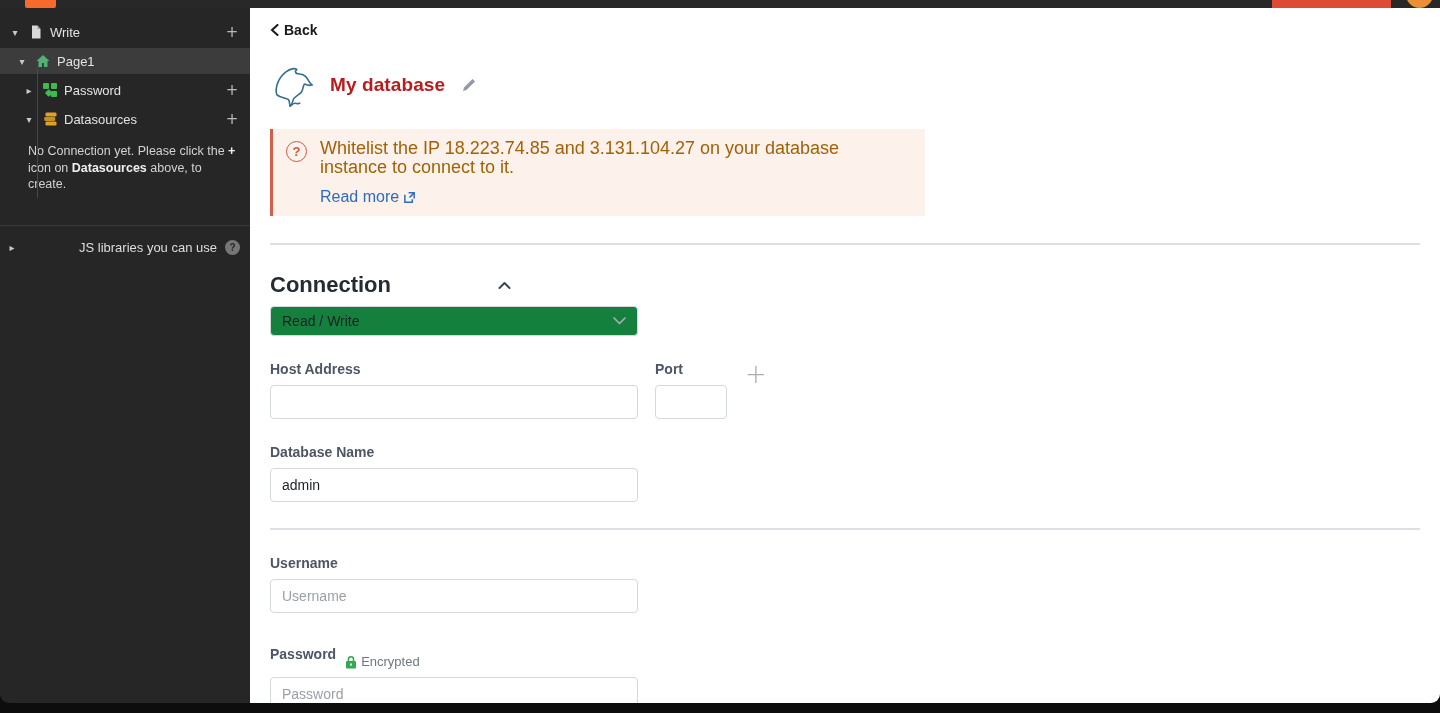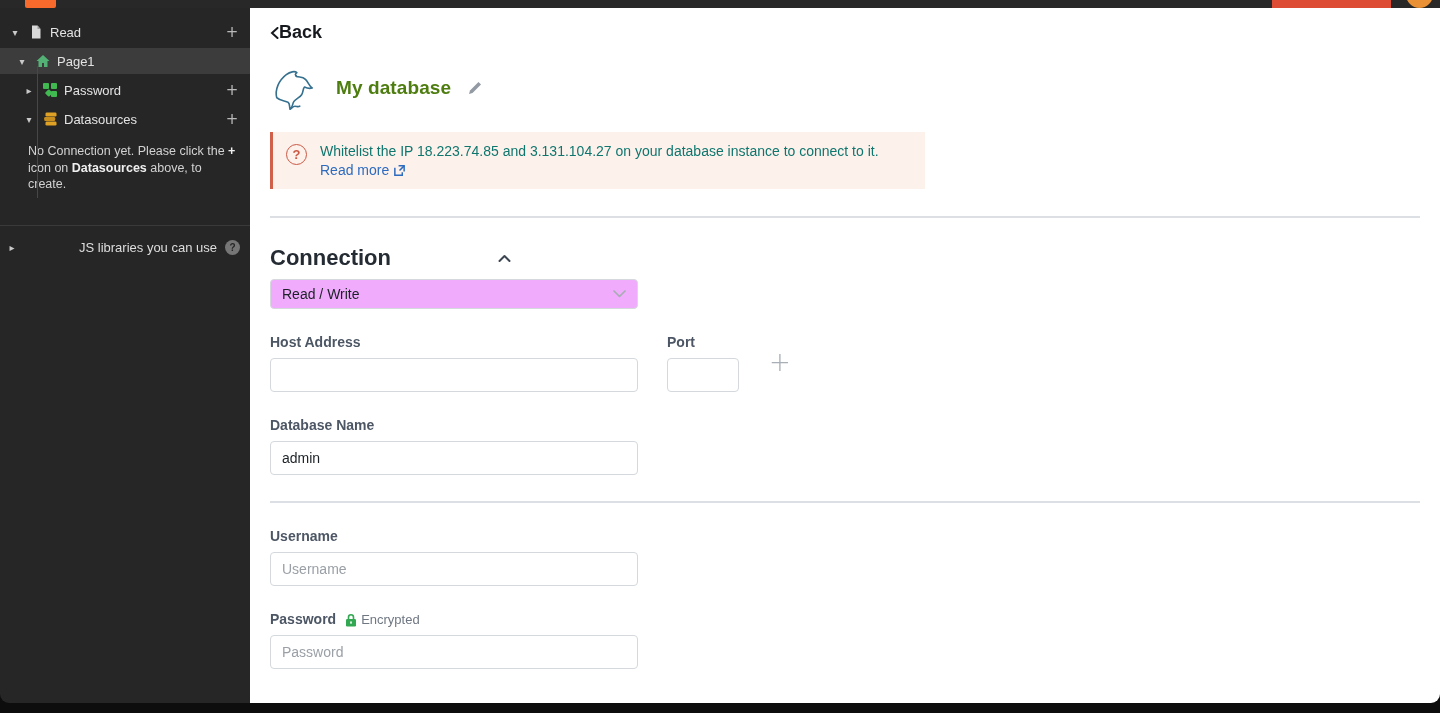--- a/index.html
+++ b/index.html
@@ -58,42 +58,42 @@
     font-size: 10px; font-weight: 700; display: flex; align-items: center; justify-content: center; flex: 0 0 auto;
     border: none; cursor: pointer;
   }
 
   
   .main {
     flex: 1 1 auto; background: #fff; border-bottom-right-radius: 9px;
     padding: 0 20px; overflow: hidden; position: relative; color: #1b2126;
   }
   .back-btn {
-    display: inline-flex; align-items: center; margin-top: 14px;
+    display: inline-flex; align-items: center; gap: 5px; margin-top: 14px;
     background: none; border: none; cursor: pointer;
-    font-family: inherit; font-size: 18px; font-weight: 600; color: #16191d;
+    font-family: inherit; font-size: 14px; font-weight: 600; color: #16191d;
   }
   .ds-header { display: flex; align-items: center; margin-top: 21px; }
   .ds-logo { width: 46px; height: 48px; flex: 0 0 auto; }
-  .ds-title { font-size: 19px; font-weight: 700; color: #4d7c0f; margin-left: 20px; letter-spacing: 0.1px; }
+  .ds-title { font-size: 19px; font-weight: 700; color: #b91c1c; margin-left: 14px; letter-spacing: 0.1px; }
   .edit-btn { background: none; border: none; cursor: pointer; margin-left: 14px; padding: 2px; display: inline-flex; }
 
   .banner {
     margin-top: 20px; width: 655px; background: #fdf1ec; border-left: 3px solid #d0604a;
     padding: 10px 14px 10px 13px; display: flex; gap: 13px; align-items: flex-start;
   }
   .banner-qicon {
     width: 21px; height: 21px; border-radius: 50%; border: 1.6px solid #cb5843; color: #cb5843;
     font-size: 13px; font-weight: 700; display: flex; align-items: center; justify-content: center;
     flex: 0 0 auto; margin-top: 2px;
   }
-  .banner-text { font-size: 14px; color: #0f766e; line-height: 19px; }
+  .banner-text { font-size: 18px; color: #a16207; line-height: 19px; }
   .banner-link {
     display: inline-flex; align-items: center; gap: 4px; color: #2d6bbf; text-decoration: none;
-    font-size: 14px; margin-top: 1px;
+    font-size: 16px; margin-top: 11px;
   }
 
   .divider { border: none; border-top: 2px solid #dce0e5; margin: 0; }
   .divider.d1 { margin-top: 27px; }
   .divider.d2 { margin-top: 26px; }
 
   .section-head {
     margin-top: 27px; width: 243px; display: flex; align-items: center; justify-content: space-between;
   }
   .section-title { font-size: 22px; font-weight: 700; color: #242b33; }
@@ -102,35 +102,35 @@
   .field-label {
     font-size: 14px; font-weight: 700; color: #4c5664; display: flex; align-items: center; gap: 5px;
   }
   .req { color: #4c5664; }
   .text-input {
     width: 368px; height: 30px; border: 1px solid #d5d8dc; border-radius: 4px;
     font-family: inherit; font-size: 14px; color: #1b2126; padding: 16px 11px; outline: none; background: #fff;
   }
   .text-input::placeholder { color: #9aa0a6; }
   .select-box {
-    width: 368px; height: 30px; border: 1px solid #d5d8dc; border-radius: 4px; background: #f0abfc;
+    width: 368px; height: 30px; border: 1px solid #d5d8dc; border-radius: 4px; background: #15803d;
     display: flex; align-items: center; justify-content: space-between; padding: 0 11px; cursor: pointer;
     font-size: 14px; color: #1b2126;
   }
   .mt-label { margin-top: 25px; }
   .mt-input { margin-top: 8px; }
-  .host-row { display: flex; align-items: center; gap: 12px; }
+  .host-row { display: flex; align-items: flex-start; }
   .host-col { width: 368px; }
   .port-col { margin-left: 17px; width: 72px; }
   .port-input { width: 72px; }
   .add-endpoint-btn {
     background: none; border: none; cursor: pointer; color: #a9afb6; font-size: 26px; font-weight: 300;
     line-height: 26px; margin: 0 0 2px 14px; font-family: "DejaVu Sans", sans-serif; padding: 0 4px;
   }
-  .enc-tag { display: inline-flex; align-items: flex-end; gap: 4px; margin-left: 4px; }
+  .enc-tag { display: inline-flex; align-items: center; gap: 4px; margin-left: 4px; margin-top: 16px; }
   .enc-text { font-size: 13px; font-weight: 400; color: #6f7782; }
 
   
   .bottombar { height: 10px; background: #0d0d0d; flex: 0 0 auto; }
 </style>
 </head>
 <body>
 
 <div class="frame">
 
@@ -146,21 +146,21 @@
       <div class="tree-line"></div>
 
       <div class="entity-row indent-1">
         <span class="caret">▾</span>
         <span class="icon16">
           <svg viewBox="0 0 16 16" width="16" height="16">
               <path d="M4 1.5h5.5L12.5 5v9.5H4z" fill="#d8d8d8"></path>
               <path d="M9.5 1.5l3 3.5h-3z" fill="#9b9b9b"></path>
             </svg>
         </span>
-        <span class="entity-label">Read</span>
+        <span class="entity-label">Write</span>
         <button class="plus-btn">+</button>
       </div>
 
       <div class="entity-row indent-2 selected">
         <span class="caret">▾</span>
         <span class="icon16">
           <svg viewBox="0 0 16 16" width="16" height="16">
               <path d="M8 2L1.5 8h2v6h3.5v-4h2v4h3.5V8h2z" fill="#53b175"></path>
             </svg>
         </span>

